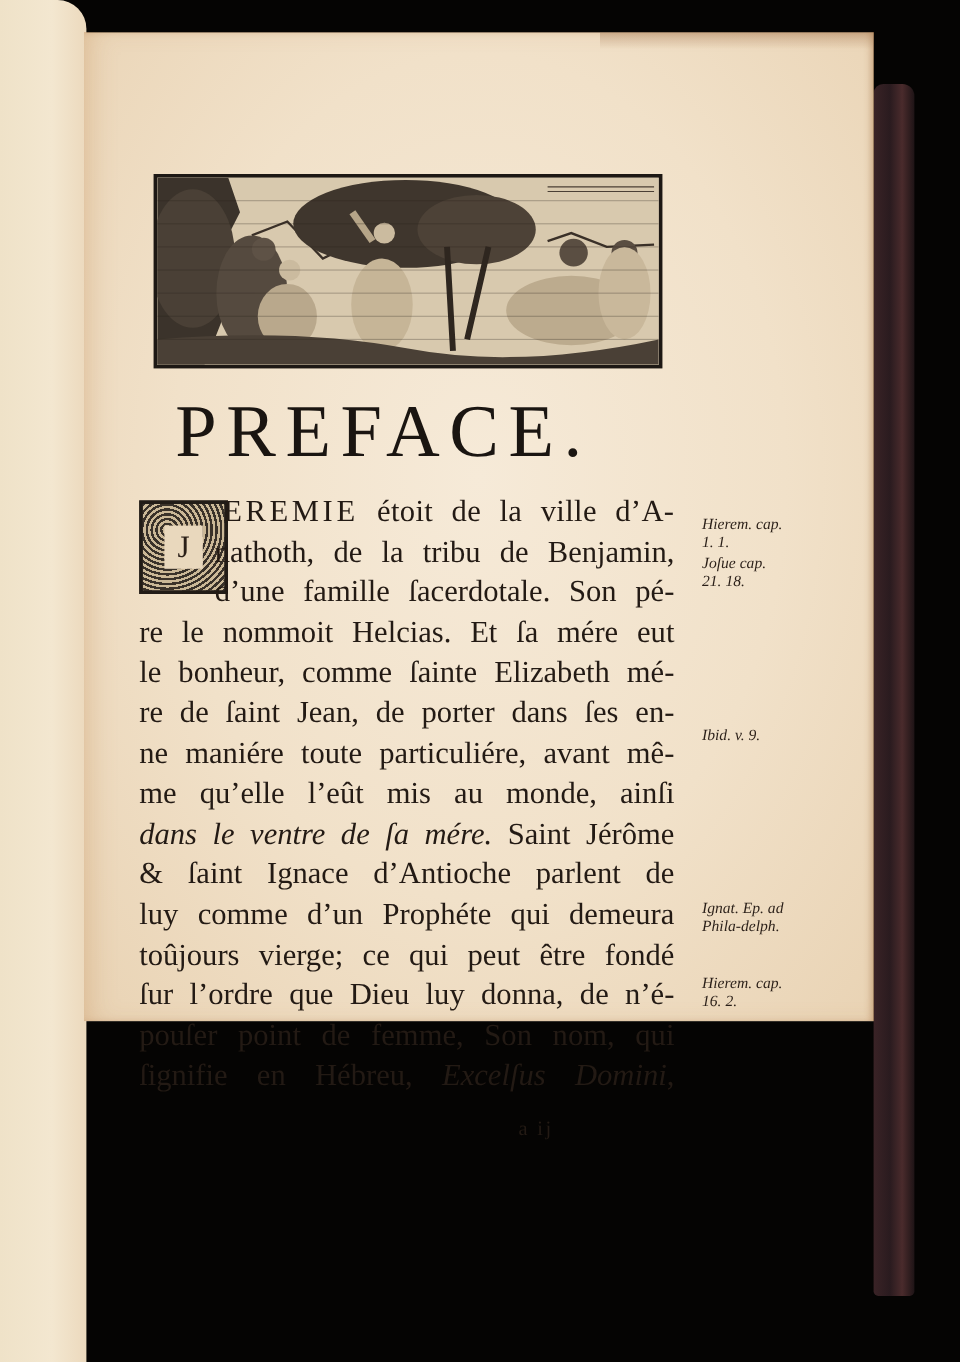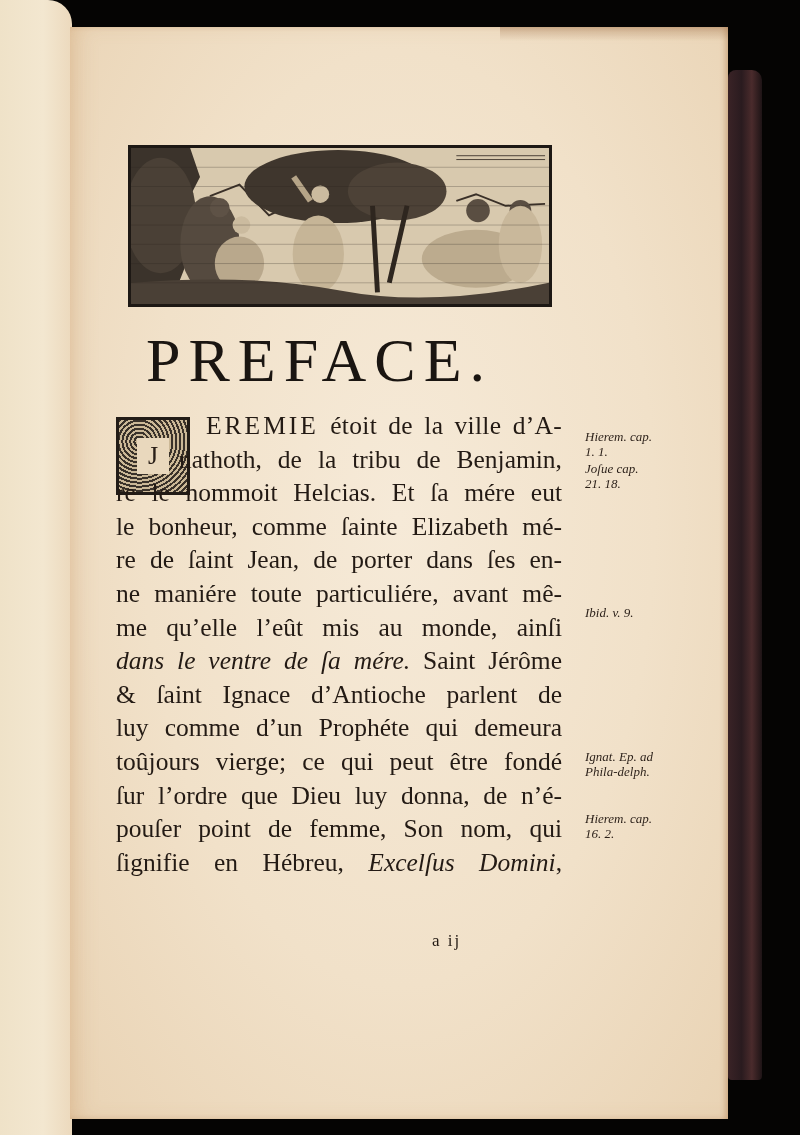--- a/index.html
+++ b/index.html
@@ -11,21 +11,21 @@
     position:absolute; left:0; top:0; width:72px; height:1135px;
     background:linear-gradient(90deg,#efe2c8 0%,#f3e7d0 60%,#ecd9bd 100%);
     border-radius:0 24px 0 0;
   }
   .cover-edge {
     position:absolute; left:728px; top:70px; width:34px; height:1010px;
     background:linear-gradient(90deg,#3a2326 0%,#2a1b1f 40%,#4a2b2c 70%,#1e1416 100%);
     border-radius:8px 10px 4px 4px;
   }
   .page {
-    position:absolute; left:70px; top:27px; width:658px; height:1092px;
+    position:absolute; left:70px; top:27px; width:658px; height:824px;
     background:radial-gradient(ellipse at 50% 45%,#f6ead8 0%,#f1e1c9 55%,#e9d3b4 100%);
     box-shadow: inset 12px 0 24px -10px rgba(190,130,70,0.35), inset -4px 0 6px -2px rgba(150,90,40,0.4);
   }
   .page::before {
     content:""; position:absolute; left:430px; top:0; width:228px; height:14px;
     background:linear-gradient(180deg,rgba(150,100,60,0.35),rgba(150,100,60,0));
   }
   .vignette {
     position:absolute; left:58px; top:118px; width:424px; height:162px;
     border:3px solid #1d1814; background:#d9cab1; overflow:hidden;
@@ -47,21 +47,21 @@
   .dropcap .inner {
     position:absolute; left:18px; top:18px; width:32px; height:36px;
     background:#e9d8bd; color:#2a1f18; font-size:26px; text-align:center; line-height:36px;
   }
   .body-text {
     position:absolute; left:46px; top:382px; width:446px;
     font-size:25.5px; line-height:33.6px; color:#231a14; text-align:justify;
   }
   .line { display:block; white-space:nowrap; text-align-last:justify; text-align:justify; }
   .line.indent { padding-left:63px; }
-  .line.first { padding-left:70px; letter-spacing:0.3px;margin-left:20px; }
+  .line.first { padding-left:70px; letter-spacing:0.3px; }
   .sc { letter-spacing:3px; }
   i { font-family:"Liberation Serif","DejaVu Serif",serif; font-style:italic; }
   .margin-note {
     position:absolute; left:495px; width:70px;
     font-size:13px; line-height:15px; font-style:italic; color:#2a1f18;margin-left:20px;
   }
   .signature {
     position:absolute; left:362px; top:904px; font-size:17px; color:#231a14; letter-spacing:2px;
   }
 </style>
@@ -113,20 +113,21 @@
 
   <div class="title">PREFACE.</div>
 
   <div class="dropcap">
     <div class="inner">J</div>
   </div>
 
   <div class="body-text">
     <span class="line first"><span class="sc">EREMIE</span><span> étoit de la ville d’A-</span></span>
     <span class="line indent"><span>nathoth, de la tribu de Benjamin,</span></span>
+    <span class="line indent"><span>d’une famille ſacerdotale. Son pé-</span></span>
     <span class="line"><span>re le nommoit Helcias. Et ſa mére eut</span></span>
     <span class="line"><span>le bonheur, comme ſainte Elizabeth mé-</span></span>
     <span class="line"><span>re de ſaint Jean, de porter dans ſes en-</span></span>
     <span class="line"><span>ne maniére toute particuliére, avant mê-</span></span>
     <span class="line"><span>me qu’elle l’eût mis au monde, ainſi</span></span>
     <span class="line"><i>dans le ventre de ſa mére.</i><span> Saint Jérôme</span></span>
     <span class="line"><span>&amp; ſaint Ignace d’Antioche parlent de</span></span>
     <span class="line"><span>luy comme d’un Prophéte qui demeura</span></span>
     <span class="line"><span>toûjours vierge; ce qui peut être fondé</span></span>
     <span class="line"><span>ſur l’ordre que Dieu luy donna, de n’é-</span></span>

